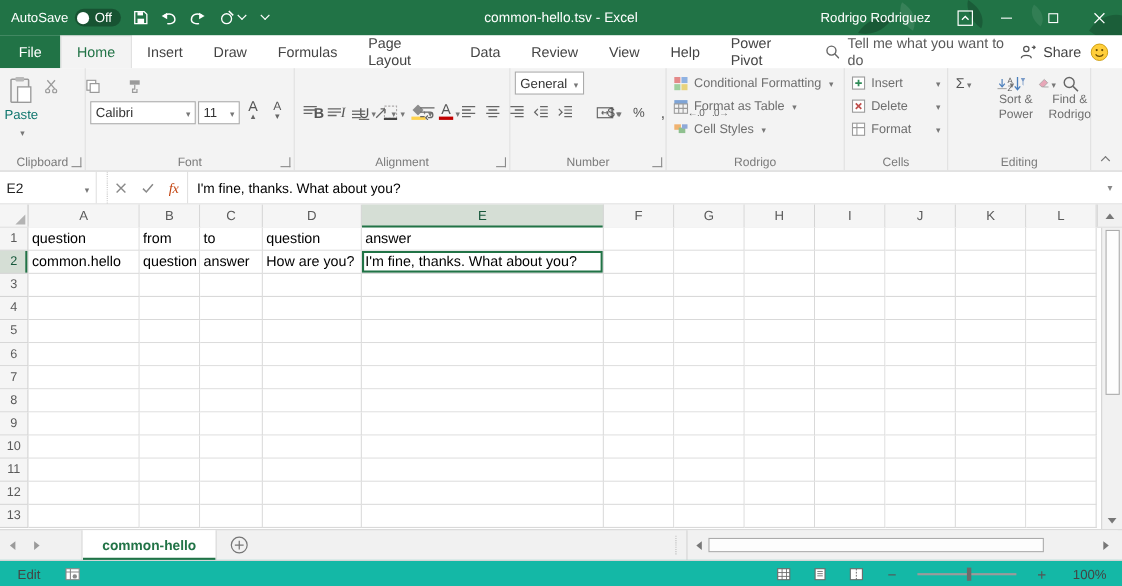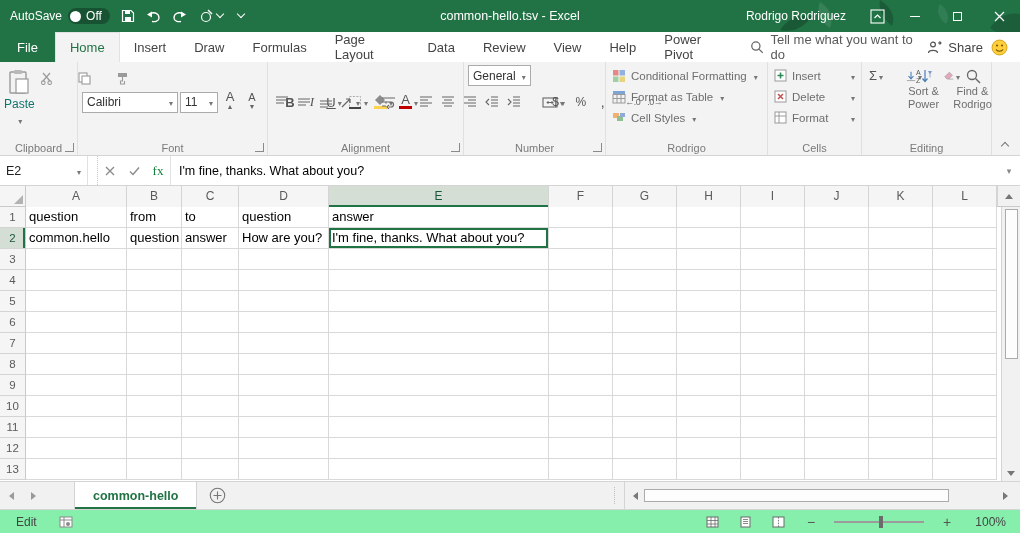--- a/index.html
+++ b/index.html
@@ -68,21 +68,21 @@
     transform:rotate(45deg);margin-top:3px;}
 
   
   .formulabar{height:30px;background:#fff;border-bottom:1px solid #D4D4D4;display:flex;
     align-items:stretch;flex:0 0 auto;}
   .namebox{width:88px;display:flex;align-items:center;justify-content:space-between;
     padding:0 6px;border-right:1px solid #E1E1E1;font-size:12.5px;color:#222;}
   .fb-grip{width:10px;border-right:1px dotted #C8C8C8;}
   .fb-btn{width:24px;display:flex;align-items:center;justify-content:center;color:#777;
     font-size:12px;}
-  .fb-fx{font-family:"Liberation Serif",serif;font-size:13px;color:#15803d;}
+  .fb-fx{font-style:italic;font-family:"Liberation Serif",serif;font-size:13px;color:#c2410c;}
   .fb-input{flex:1;display:flex;align-items:center;padding-left:8px;border-left:1px solid #E1E1E1;
     font-size:12.5px;color:#000;}
   .fb-expand{width:22px;display:flex;align-items:center;justify-content:center;color:#888;}
   .fb-expand::after{content:"▾";font-size:9px;}
 
   
   .hdr-row{height:21px;display:flex;background:#F5F5F5;flex:0 0 auto;border-bottom:1px solid #C9C9C9;}
   .corner{width:26px;background:#F5F5F5;border-right:1px solid #C9C9C9;position:relative;}
   .corner::after{content:"";position:absolute;right:2px;bottom:2px;width:0;height:0;
     border-top:9px solid transparent;border-right:9px solid #B3B3B3;}
@@ -120,21 +120,21 @@
   .newsheet{width:40px;display:flex;align-items:center;justify-content:center;}
   .sb-spacer{flex:1;}
   .sb-grip{width:10px;border-left:1px dotted #BDBDBD;margin:5px 0;}
   .hscroll{width:392px;display:flex;align-items:center;background:#F1F1F1;
     border-left:1px solid #D4D4D4;padding:0 2px;margin-right:4px;}
   .h-btn{width:17px;height:100%;display:flex;align-items:center;justify-content:center;}
   .h-track{flex:1;height:15px;display:flex;align-items:center;}
   .h-thumb{width:305px;height:13px;background:#FDFDFD;border:1px solid #ABABAB;}
 
   
-  .statusbar{height:24px;background:#86efac;border-top:1px solid #D4D4D4;display:flex;
+  .statusbar{height:24px;background:#14b8a6;border-top:1px solid #D4D4D4;display:flex;
     align-items:center;flex:0 0 auto;font-size:12px;color:#444;}
   .sb-mode{margin-left:16px;}
   .sb-macro{margin-left:22px;display:flex;align-items:center;}
   .sb-right{margin-left:auto;display:flex;align-items:center;gap:13px;margin-right:14px;}
   .viewbtn{display:flex;align-items:center;justify-content:center;width:20px;height:20px;}
   .zoom-out::before{content:"−";color:#555;font-size:14px;}
   .zoom-in::before{content:"+";color:#555;font-size:14px;}
   .z-track{width:90px;height:2px;background:#9B9B9B;position:relative;}
   .z-thumb{position:absolute;left:50%;top:-5px;width:4px;height:12px;background:#6B6B6B;}
   .z-pct{width:36px;text-align:right;}

